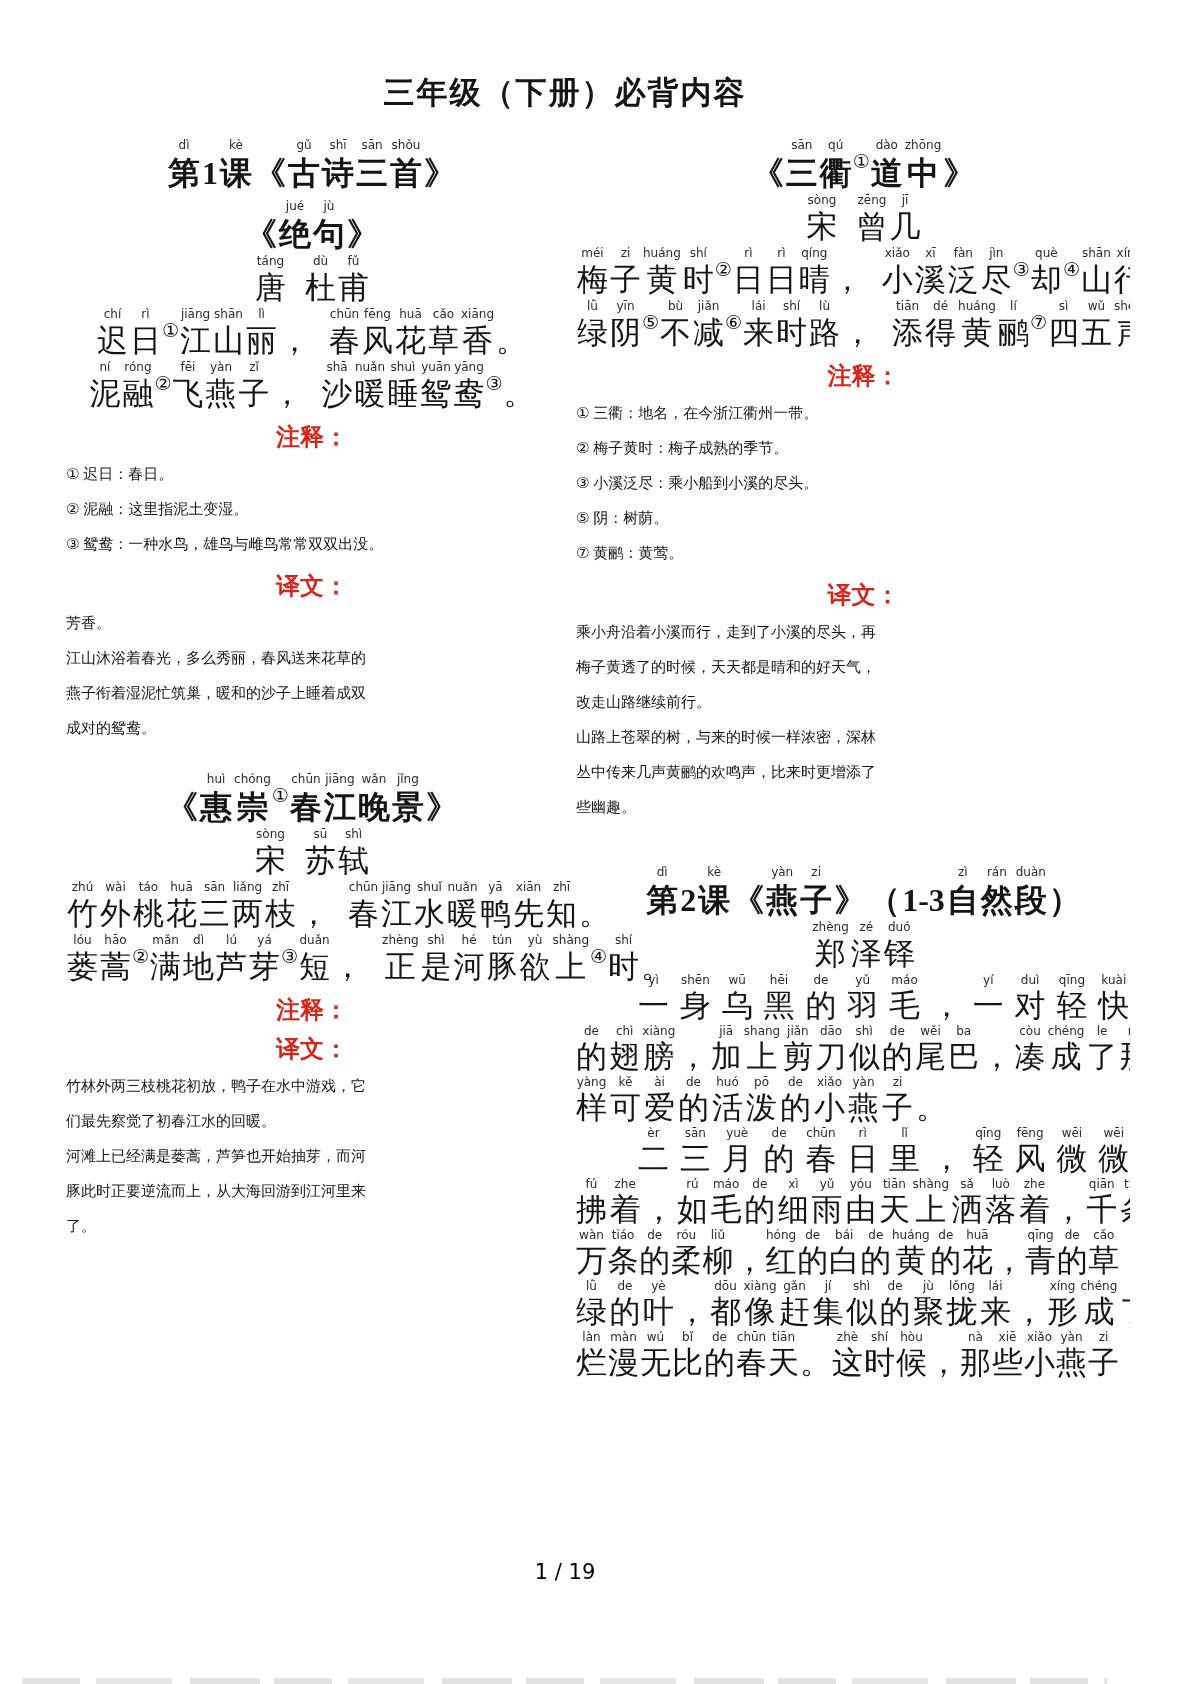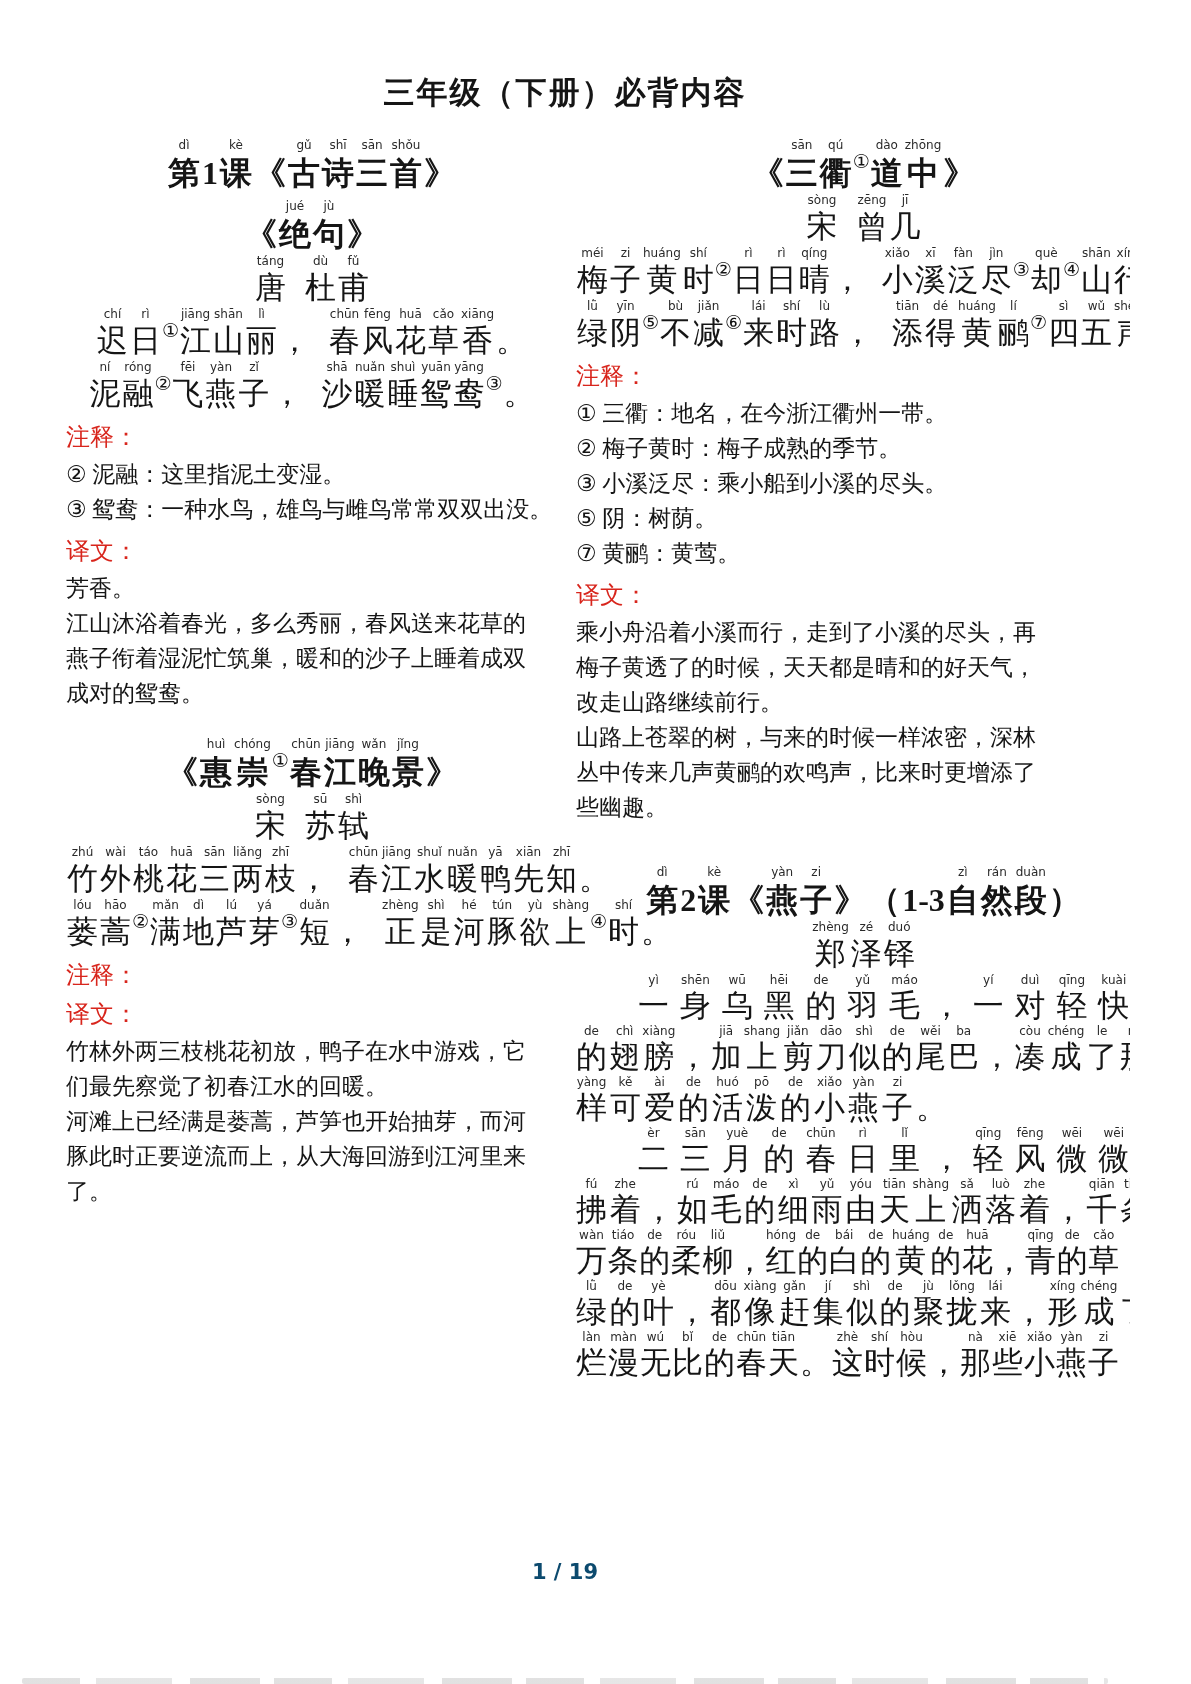--- a/index.html
+++ b/index.html
@@ -33,39 +33,39 @@
     font-size:19px;line-height:20px;font-family:"DejaVu Sans",sans-serif;
   }
   .gap{display:inline-block;width:17px;}
 
   .mt-sm{margin-top:6px;}
   .mt-md{margin-top:26px;}
   .mt-lg{margin-top:40px;}
 
   
   .label{
-    color:var(--accent,#d8251c);font-weight:400;font-size:24px;line-height:30px;
-    margin:9px 0 5px;font-family:"Liberation Serif","DejaVu Sans",serif;
+    color:var(--accent,#d8251c);font-weight:700;font-size:24px;line-height:30px;
+    margin:9px 0 5px;font-family:"Liberation Serif","DejaVu Sans",serif;text-align:center;
   }
   
-  .note{font-size:23px;line-height:35px;white-space:nowrap;}
+  .note{font-size:15px;line-height:35px;white-space:nowrap;}
 
   
   .paras{width:100%;}
   .tline{display:flex;width:100%;}
   .tline .seg{flex:0 0 auto;margin:0;}
   .tline.just{justify-content:space-between;}
   .tline:not(.just) .seg{margin-right:3px;}
   .tline.indent{padding-left:62px;}
   .tline .py{font-size:12px;height:14px;line-height:14px;}
   .tline .hz{font-size:31px;line-height:37px;}
 
   .footer{
     position:absolute;left:0;right:0;bottom:100px;text-align:center;
-    font-family:"DejaVu Sans","Liberation Sans",sans-serif;font-weight:700;font-size:21px;color:#0c4a6e;
+    font-family:"DejaVu Sans","Liberation Sans",sans-serif;font-weight:400;font-size:21px;color:#000000;
   }
   .bottom-strip{
     position:absolute;left:22px;right:22px;bottom:0;height:6px;opacity:.55;border-radius:2px;
     background:repeating-linear-gradient(90deg,
       #c9c9c9 0 58px, transparent 58px 74px,
       #d2d2d2 74px 150px, transparent 150px 168px,
       #c9c9c9 168px 238px, transparent 238px 252px);
   }
 </style>
 </head>
@@ -80,20 +80,21 @@
     <div class="col left">
       <div class="rline head"><span class="seg"><span class="py">dì</span><span class="hz">第</span></span><span class="seg"><span class="py">&nbsp;</span><span class="hz">1</span></span><span class="seg"><span class="py">kè</span><span class="hz">课</span></span><span class="seg"><span class="py">&nbsp;</span><span class="hz">《</span></span><span class="seg"><span class="py">gǔ</span><span class="hz">古</span></span><span class="seg"><span class="py">shī</span><span class="hz">诗</span></span><span class="seg"><span class="py">sān</span><span class="hz">三</span></span><span class="seg"><span class="py">shǒu</span><span class="hz">首</span></span><span class="seg"><span class="py">&nbsp;</span><span class="hz">》</span></span></div>
 
       <div class="rline head mt-sm"><span class="seg"><span class="py">&nbsp;</span><span class="hz">《</span></span><span class="seg"><span class="py">jué</span><span class="hz">绝</span></span><span class="seg"><span class="py">jù</span><span class="hz">句</span></span><span class="seg"><span class="py">&nbsp;</span><span class="hz">》</span></span></div>
       <div class="rline"><span class="seg"><span class="py">táng</span><span class="hz">唐</span></span><span class="gap"></span><span class="seg"><span class="py">dù</span><span class="hz">杜</span></span><span class="seg"><span class="py">fǔ</span><span class="hz">甫</span></span></div>
       <div class="rline"><span class="seg"><span class="py">chí</span><span class="hz">迟</span></span><span class="seg"><span class="py">rì</span><span class="hz">日</span></span><span class="cnum">①</span><span class="seg"><span class="py">jiāng</span><span class="hz">江</span></span><span class="seg"><span class="py">shān</span><span class="hz">山</span></span><span class="seg"><span class="py">lì</span><span class="hz">丽</span></span><span class="seg"><span class="py">&nbsp;</span><span class="hz">，</span></span><span class="gap"></span><span class="seg"><span class="py">chūn</span><span class="hz">春</span></span><span class="seg"><span class="py">fēng</span><span class="hz">风</span></span><span class="seg"><span class="py">huā</span><span class="hz">花</span></span><span class="seg"><span class="py">cǎo</span><span class="hz">草</span></span><span class="seg"><span class="py">xiāng</span><span class="hz">香</span></span><span class="seg"><span class="py">&nbsp;</span><span class="hz">。</span></span></div>
       <div class="rline"><span class="seg"><span class="py">ní</span><span class="hz">泥</span></span><span class="seg"><span class="py">róng</span><span class="hz">融</span></span><span class="cnum">②</span><span class="seg"><span class="py">fēi</span><span class="hz">飞</span></span><span class="seg"><span class="py">yàn</span><span class="hz">燕</span></span><span class="seg"><span class="py">zǐ</span><span class="hz">子</span></span><span class="seg"><span class="py">&nbsp;</span><span class="hz">，</span></span><span class="gap"></span><span class="seg"><span class="py">shā</span><span class="hz">沙</span></span><span class="seg"><span class="py">nuǎn</span><span class="hz">暖</span></span><span class="seg"><span class="py">shuì</span><span class="hz">睡</span></span><span class="seg"><span class="py">yuān</span><span class="hz">鸳</span></span><span class="seg"><span class="py">yāng</span><span class="hz">鸯</span></span><span class="cnum">③</span><span class="seg"><span class="py">&nbsp;</span><span class="hz">。</span></span></div>
 
       <div class="label">注释：</div>
       <div>
+          <div class="note">① 迟日：春日。</div>
           <div class="note">② 泥融：这里指泥土变湿。</div>
           <div class="note">③ 鸳鸯：一种水鸟，雄鸟与雌鸟常常双双出没。</div>
         </div>
       <div class="label">译文：</div>
       <div>
           <div class="note">芳香。</div>
           <div class="note">江山沐浴着春光，多么秀丽，春风送来花草的</div>
           <div class="note">燕子衔着湿泥忙筑巢，暖和的沙子上睡着成双</div>
           <div class="note">成对的鸳鸯。</div>
         </div>

